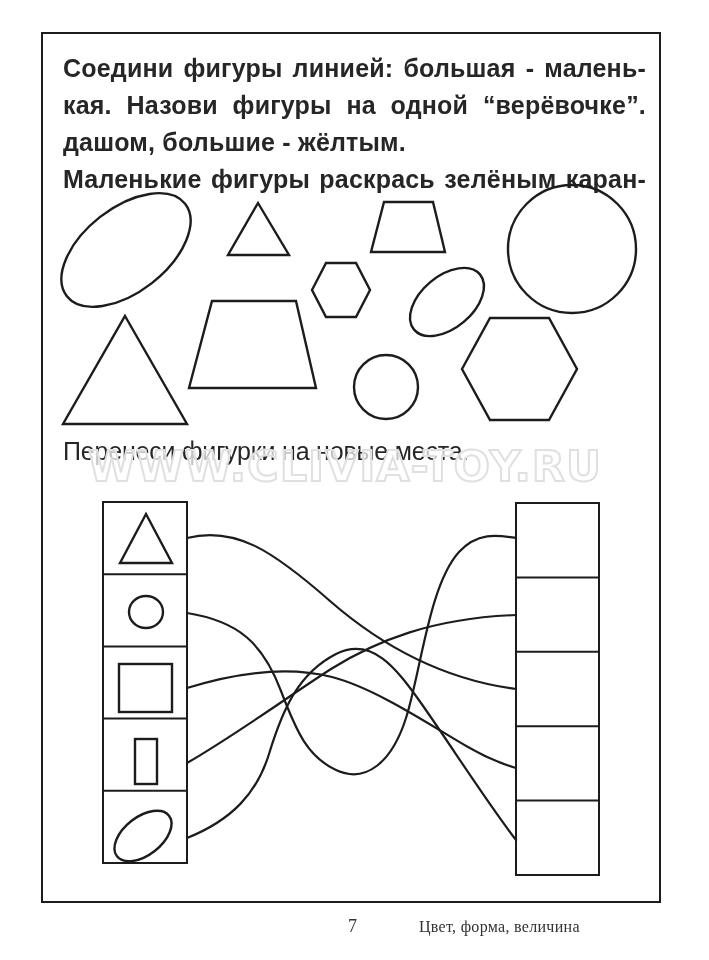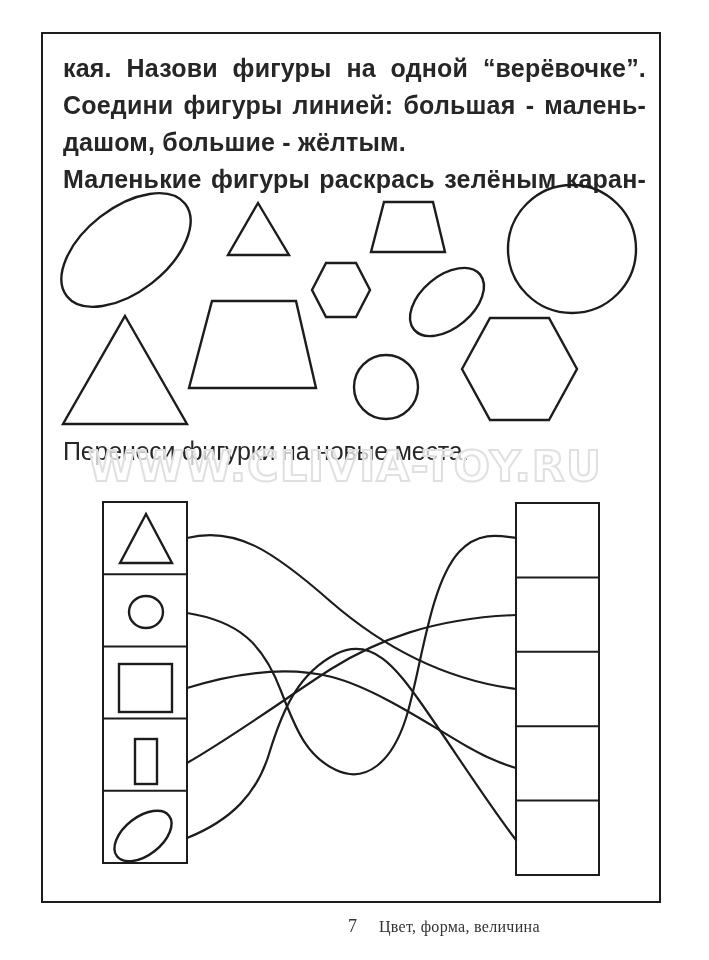--- a/index.html
+++ b/index.html
@@ -18,32 +18,32 @@
   .just{white-space:normal;text-align:justify;text-align-last:justify;}
   .watermark{position:absolute;left:80px;top:441px;width:575px;z-index:3;
          font-family:"DejaVu Sans", sans-serif;font-weight:bold;font-size:43px;
          letter-spacing:1px;color:rgba(255,255,255,0.72);
          -webkit-text-stroke:2px #e0e0e0;pointer-events:none;margin-left:8px;}
   svg.canvas{position:absolute;left:0;top:0;z-index:4;pointer-events:none;}
   .footer{position:absolute;left:348px;top:916px;z-index:2;display:flex;
          align-items:baseline;gap:22px;color:#333333;
          font-family:"Liberation Serif", serif;}
   .footer .num{font-size:18px;}
-  .footer .title{font-size:16px;letter-spacing:0.3px;}
+  .footer .title{font-size:16px;letter-spacing:0.3px;margin-left:40px;}
 </style>
 </head>
 <body>
 
 <div class="page">
 
   <div class="frame"></div>
 
   <div class="t-top">
+    <div class="line just">Соедини фигуры линией: большая - малень-</div>
     <div class="line just">кая. Назови фигуры на одной “верёвочке”.</div>
-    <div class="line just">Соедини фигуры линией: большая - малень-</div>
     <div class="line">дашом, большие - жёлтым.</div>
     <div class="line just">Маленькие фигуры раскрась зелёным каран-</div>
   </div>
 
   <div class="t-mid">
     <div class="line">Перенеси фигурки на новые места.</div>
   </div>
 
   <div class="watermark">WWW.CLIVIA-TOY.RU</div>
 

